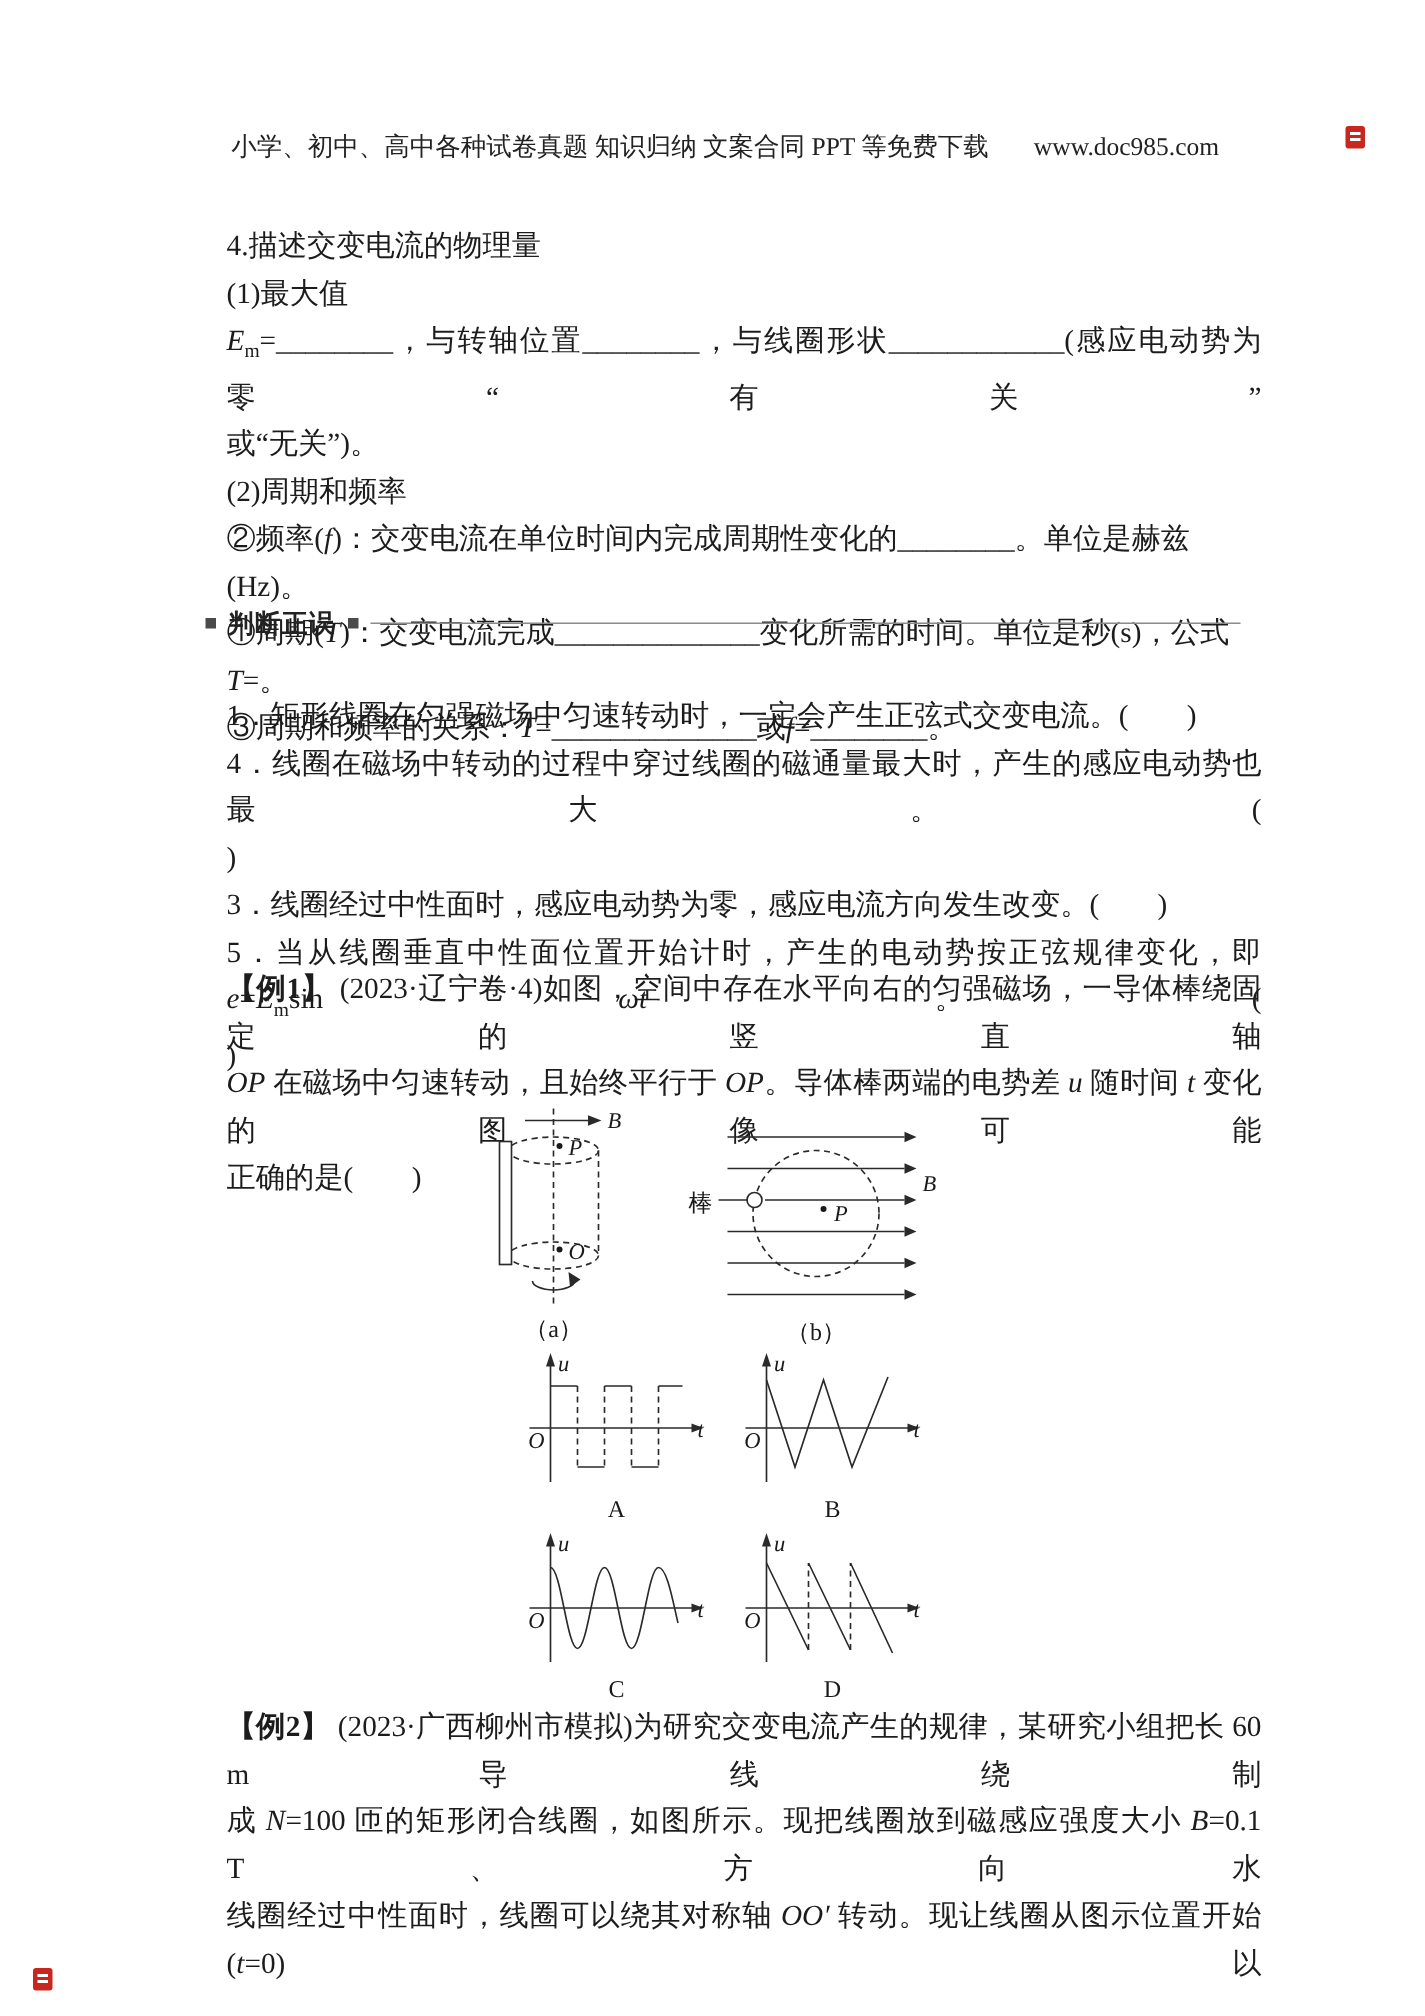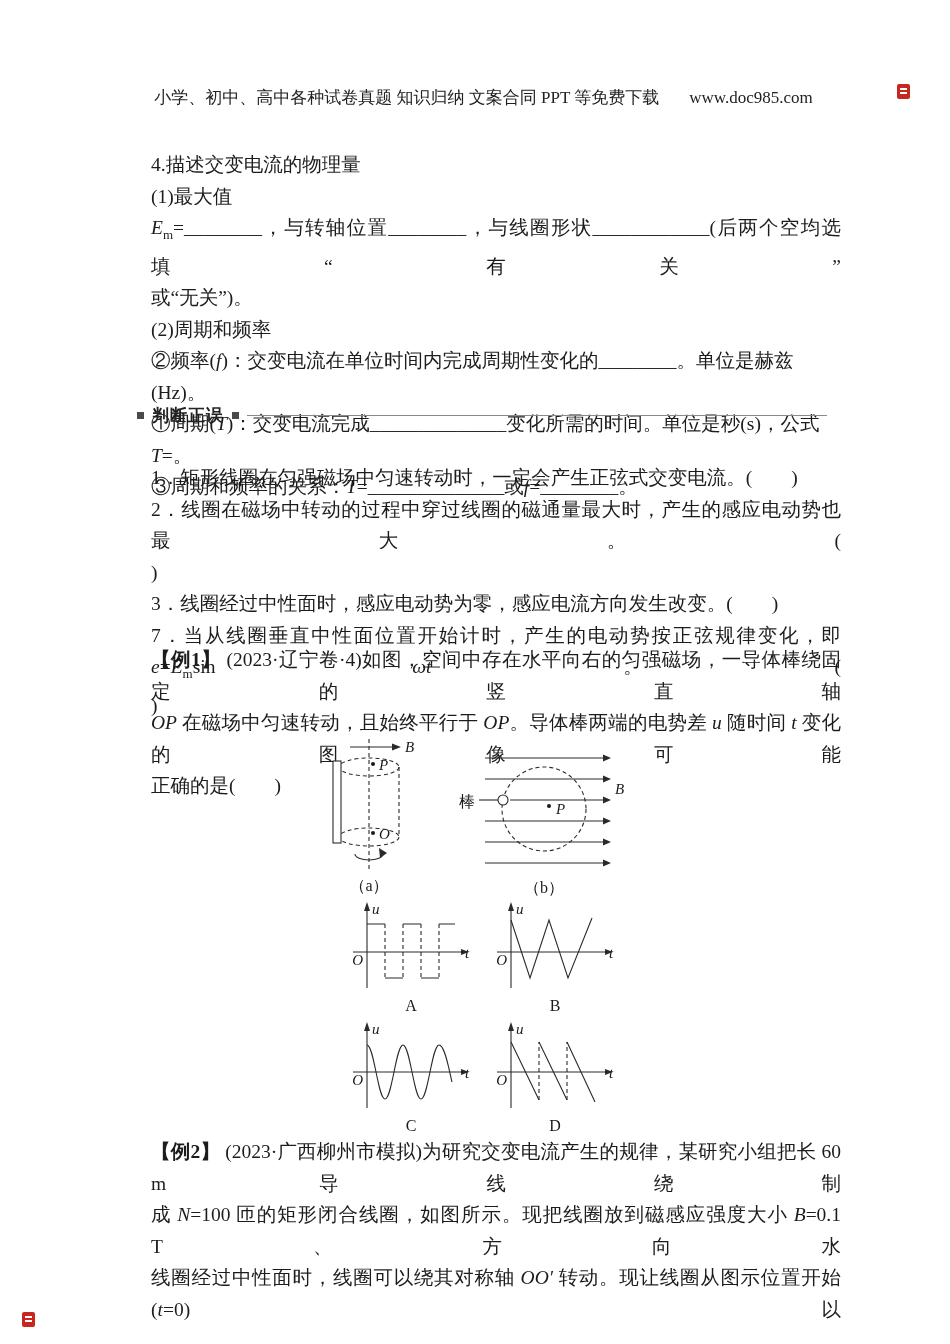--- a/index.html
+++ b/index.html
@@ -52,41 +52,41 @@
   <div class="header">
     <span>小学、初中、高中各种试卷真题 知识归纳 文案合同 PPT 等免费下载</span><span class="site">www.doc985.com</span>
   </div>
 
   <div class="stamp stamp-tr"></div>
   <div class="stamp stamp-bl"></div>
 
   <div id="text-quantities" class="textblock">
       <div class="tl"><span>4.描述交变电流的物理量</span></div>
       <div class="tl"><span>(1)最大值</span></div>
-      <div class="tl fill"><span class="i">E</span><span class="sub">m</span><span>=________，与转轴位置________，与线圈形状____________(后两个空均选填“有关”</span></div>
+      <div class="tl fill"><span class="i">E</span><span class="sub">m</span><span>=________，与转轴位置________，与线圈形状____________(感应电动势为零“有关”</span></div>
       <div class="tl"><span>或“无关”)。</span></div>
       <div class="tl"><span>(2)周期和频率</span></div>
       <div class="tl"><span>②频率(</span><span class="i">f</span><span>)：交变电流在单位时间内完成周期性变化的________。单位是赫兹(Hz)。</span></div>
       <div class="tl"><span>①周期(</span><span class="i">T</span><span>)：交变电流完成______________变化所需的时间。单位是秒(s)，公式 </span><span class="i">T</span><span>=。</span></div>
       <div class="tl"><span>③周期和频率的关系：</span><span class="i">T</span><span>=______________或</span><span class="i">f</span><span>=________。</span></div>
     </div>
 
   <div class="judge-bar">
     <span class="sq"></span>
     <span class="judge-title">判断正误</span>
     <span class="sq"></span>
     <span class="rule"></span>
   </div>
 
   <div id="text-judge" class="textblock">
       <div class="tl"><span>1．矩形线圈在匀强磁场中匀速转动时，一定会产生正弦式交变电流。(　　)</span></div>
-      <div class="tl fill"><span>2．线圈在磁场中转动的过程中穿过线圈的磁通量最大时，产生的感应电动势也最大。(</span></div>
+      <div class="tl fill"><span>4．线圈在磁场中转动的过程中穿过线圈的磁通量最大时，产生的感应电动势也最大。(</span></div>
       <div class="tl"><span>)</span></div>
       <div class="tl"><span>3．线圈经过中性面时，感应电动势为零，感应电流方向发生改变。(　　)</span></div>
-      <div class="tl fill"><span>7．当从线圈垂直中性面位置开始计时，产生的电动势按正弦规律变化，即 </span><span class="i">e</span><span>=</span><span class="i">E</span><span class="sub">m</span><span>sin </span><span class="i">ωt</span><span>。(</span></div>
+      <div class="tl fill"><span>5．当从线圈垂直中性面位置开始计时，产生的电动势按正弦规律变化，即 </span><span class="i">e</span><span>=</span><span class="i">E</span><span class="sub">m</span><span>sin </span><span class="i">ωt</span><span>。(</span></div>
       <div class="tl"><span>)</span></div>
     </div>
 
   <div id="text-ex1" class="textblock">
       <div class="tl fill"><span class="b">【例1】</span><span> (2023·辽宁卷·4)如图，空间中存在水平向右的匀强磁场，一导体棒绕固定的竖直轴</span></div>
       <div class="tl fill"><span class="i">OP</span><span> 在磁场中匀速转动，且始终平行于 </span><span class="i">OP</span><span>。导体棒两端的电势差 </span><span class="i">u</span><span> 随时间 </span><span class="i">t</span><span> 变化的图像可能</span></div>
       <div class="tl"><span>正确的是(　　)</span></div>
     </div>
 
   <div class="figure-canvas">

